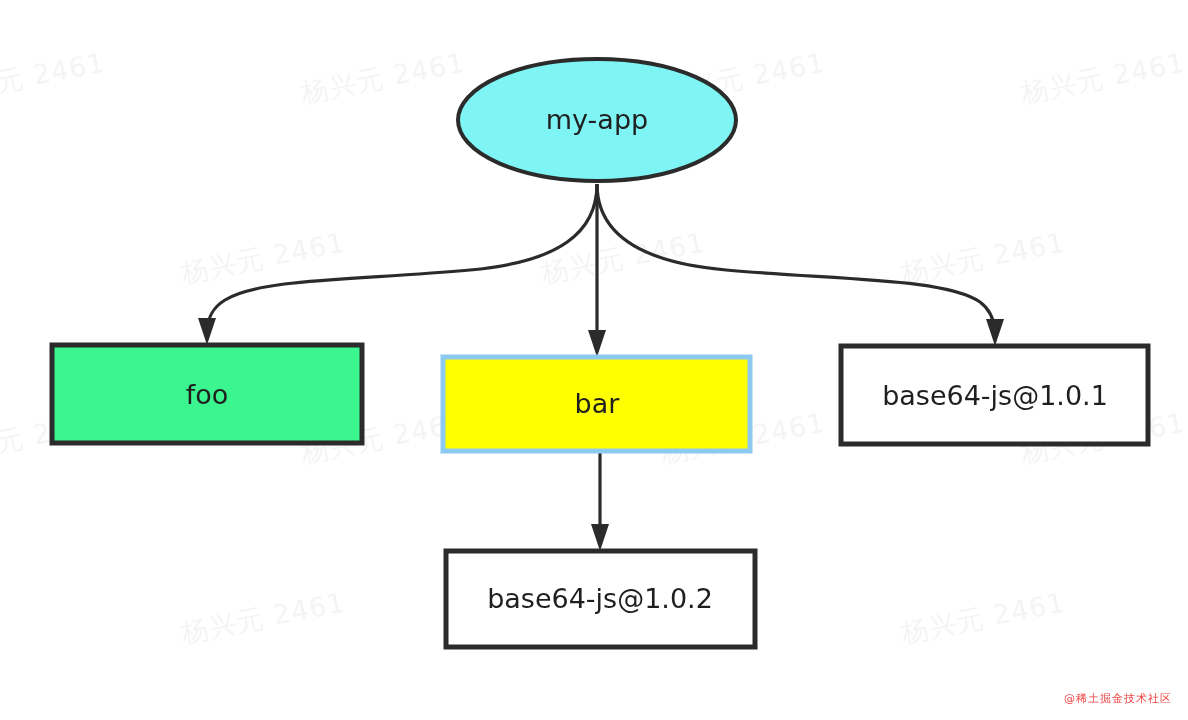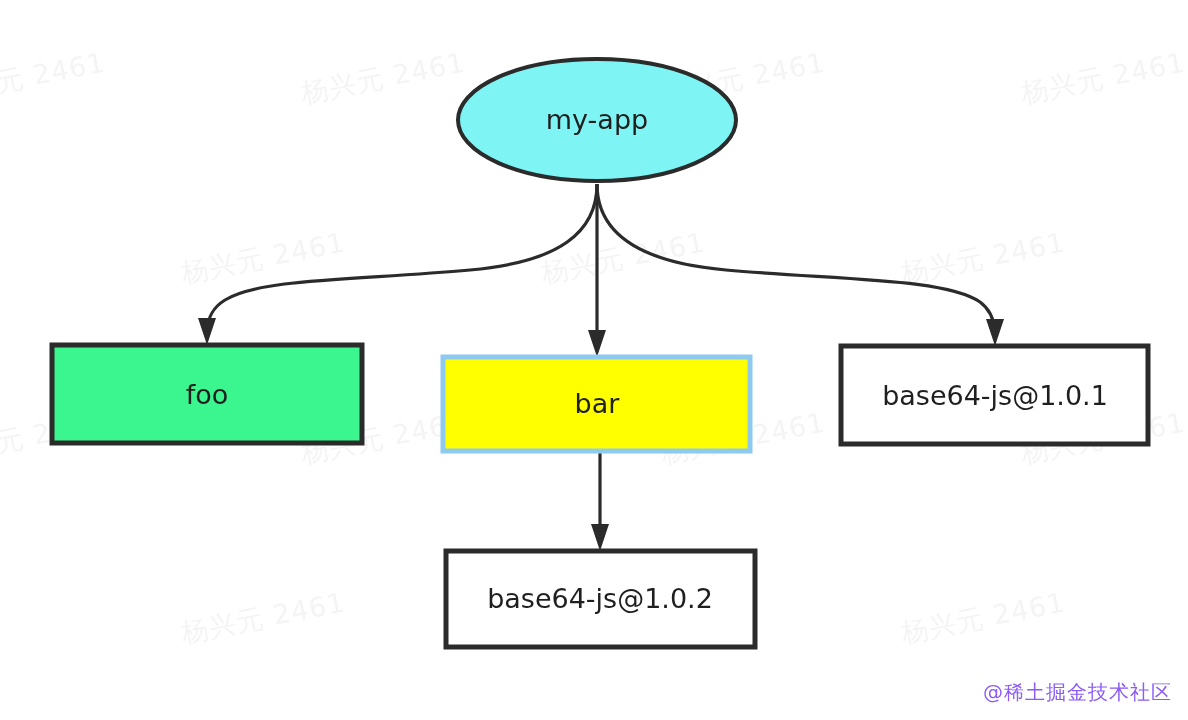--- a/index.html
+++ b/index.html
@@ -58,22 +58,22 @@
     fill: #2b2b2b;
     stroke: none;
   }
   
   #site-credit {
     position: absolute;
     right: 16px;
     bottom: 14px;
     z-index: 2;
     font-family: "DejaVu Sans", sans-serif;
-    font-size: 20px;
-    color: #8b5cf6;
+    font-size: 11px;
+    color: #ef4444;
     letter-spacing: 1px;
     user-select: none;
   }
 </style>
 </head>
 <body>
 
 <div id="canvas">
 
   <div id="watermark-layer">

